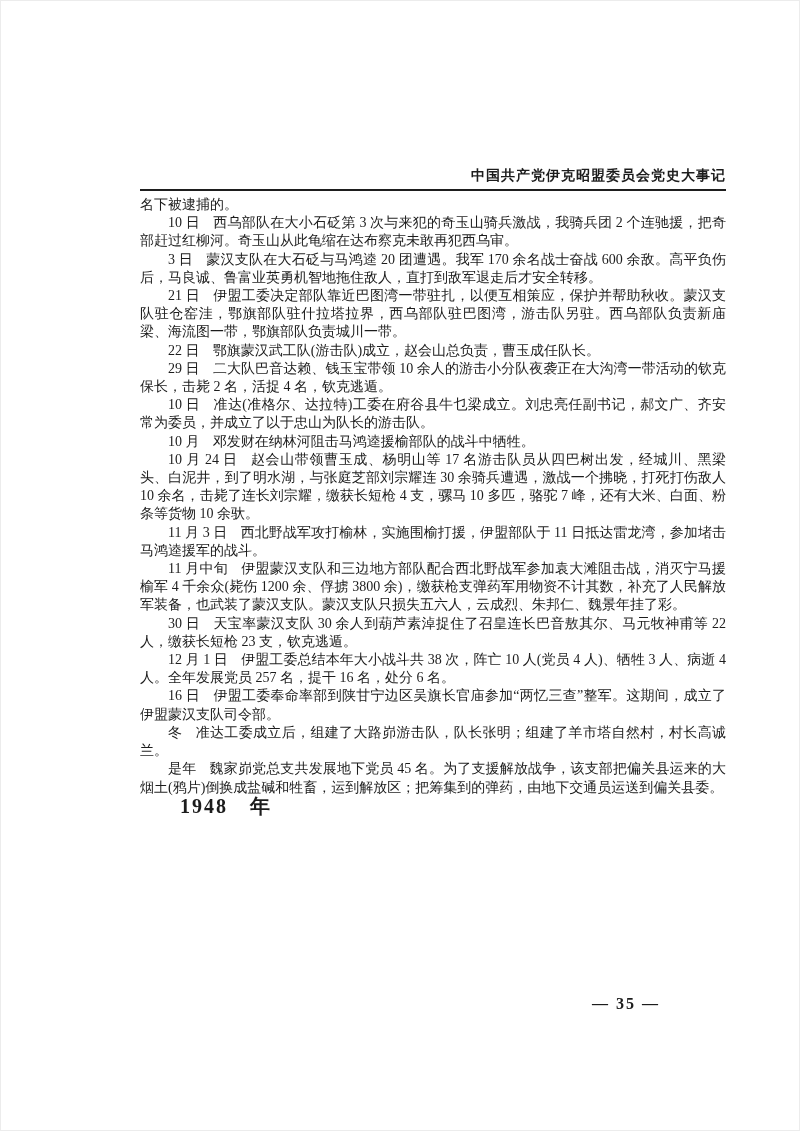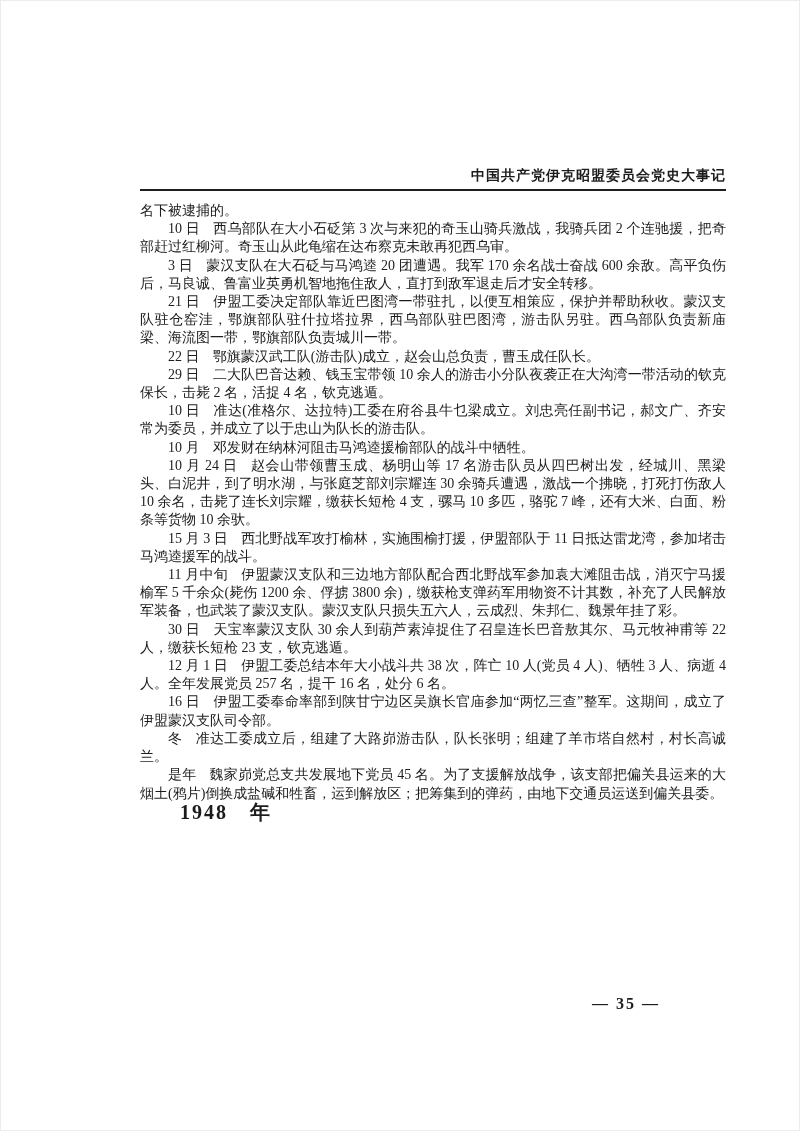--- a/index.html
+++ b/index.html
@@ -21,21 +21,21 @@
     font-weight:bold;
     letter-spacing:1px;
     line-height:17px;
   }
   .head-rule{
     border:0;
     border-top:2px solid #1e1e1e;
     margin:5px 0 0 0;
   }
   .body-text{
-    margin-top:11px;
+    margin-top:5px;
     font-size:14px;
     line-height:18.2px;
     text-align:justify;
     text-justify:inter-ideograph;
   }
   p.entry{
     margin:0;
     text-indent:2em;
   }
   p.entry.no-indent{
@@ -84,23 +84,23 @@
     <p class="entry"><span class="entry-date">22 日</span><span>鄂旗蒙汉武工队(游击队)成立，赵会山总负责，曹玉成任队长。</span></p>
 
     <p class="entry"><span class="entry-date">29 日</span><span>二大队巴音达赖、钱玉宝带领 10 余人的游击小分队夜袭正在大沟湾一带活动的钦克保长，击毙 2 名，活捉 4 名，钦克逃遁。</span></p>
 
     <p class="entry"><span class="entry-date">10 日</span><span>准达(准格尔、达拉特)工委在府谷县牛乜梁成立。刘忠亮任副书记，郝文广、齐安常为委员，并成立了以于忠山为队长的游击队。</span></p>
 
     <p class="entry"><span class="entry-date">10 月</span><span>邓发财在纳林河阻击马鸿逵援榆部队的战斗中牺牲。</span></p>
 
     <p class="entry"><span class="entry-date">10 月 24 日</span><span>赵会山带领曹玉成、杨明山等 17 名游击队员从四巴树出发，经城川、黑梁头、白泥井，到了明水湖，与张庭芝部刘宗耀连 30 余骑兵遭遇，激战一个拂晓，打死打伤敌人 10 余名，击毙了连长刘宗耀，缴获长短枪 4 支，骡马 10 多匹，骆驼 7 峰，还有大米、白面、粉条等货物 10 余驮。</span></p>
 
-    <p class="entry"><span class="entry-date">15 月 3 日</span><span>西北野战军攻打榆林，实施围榆打援，伊盟部队于 11 日抵达雷龙湾，参加堵击马鸿逵援军的战斗。</span></p>
+    <p class="entry"><span class="entry-date">11 月 3 日</span><span>西北野战军攻打榆林，实施围榆打援，伊盟部队于 11 日抵达雷龙湾，参加堵击马鸿逵援军的战斗。</span></p>
 
-    <p class="entry"><span class="entry-date">11 月中旬</span><span>伊盟蒙汉支队和三边地方部队配合西北野战军参加袁大滩阻击战，消灭宁马援榆军 5 千余众(毙伤 1200 余、俘掳 3800 余)，缴获枪支弹药军用物资不计其数，补充了人民解放军装备，也武装了蒙汉支队。蒙汉支队只损失五六人，云成烈、朱邦仁、魏景年挂了彩。</span></p>
+    <p class="entry"><span class="entry-date">11 月中旬</span><span>伊盟蒙汉支队和三边地方部队配合西北野战军参加袁大滩阻击战，消灭宁马援榆军 4 千余众(毙伤 1200 余、俘掳 3800 余)，缴获枪支弹药军用物资不计其数，补充了人民解放军装备，也武装了蒙汉支队。蒙汉支队只损失五六人，云成烈、朱邦仁、魏景年挂了彩。</span></p>
 
     <p class="entry"><span class="entry-date">30 日</span><span>天宝率蒙汉支队 30 余人到葫芦素淖捉住了召皇连长巴音敖其尔、马元牧神甫等 22 人，缴获长短枪 23 支，钦克逃遁。</span></p>
 
     <p class="entry"><span class="entry-date">12 月 1 日</span><span>伊盟工委总结本年大小战斗共 38 次，阵亡 10 人(党员 4 人)、牺牲 3 人、病逝 4 人。全年发展党员 257 名，提干 16 名，处分 6 名。</span></p>
 
     <p class="entry"><span class="entry-date">16 日</span><span>伊盟工委奉命率部到陕甘宁边区吴旗长官庙参加“两忆三查”整军。这期间，成立了伊盟蒙汉支队司令部。</span></p>
 
     <p class="entry"><span class="entry-date">冬</span><span>准达工委成立后，组建了大路峁游击队，队长张明；组建了羊市塔自然村，村长高诚兰。</span></p>
 
     <p class="entry"><span class="entry-date">是年</span><span>魏家峁党总支共发展地下党员 45 名。为了支援解放战争，该支部把偏关县运来的大烟土(鸦片)倒换成盐碱和牲畜，运到解放区；把筹集到的弹药，由地下交通员运送到偏关县委。</span></p>

